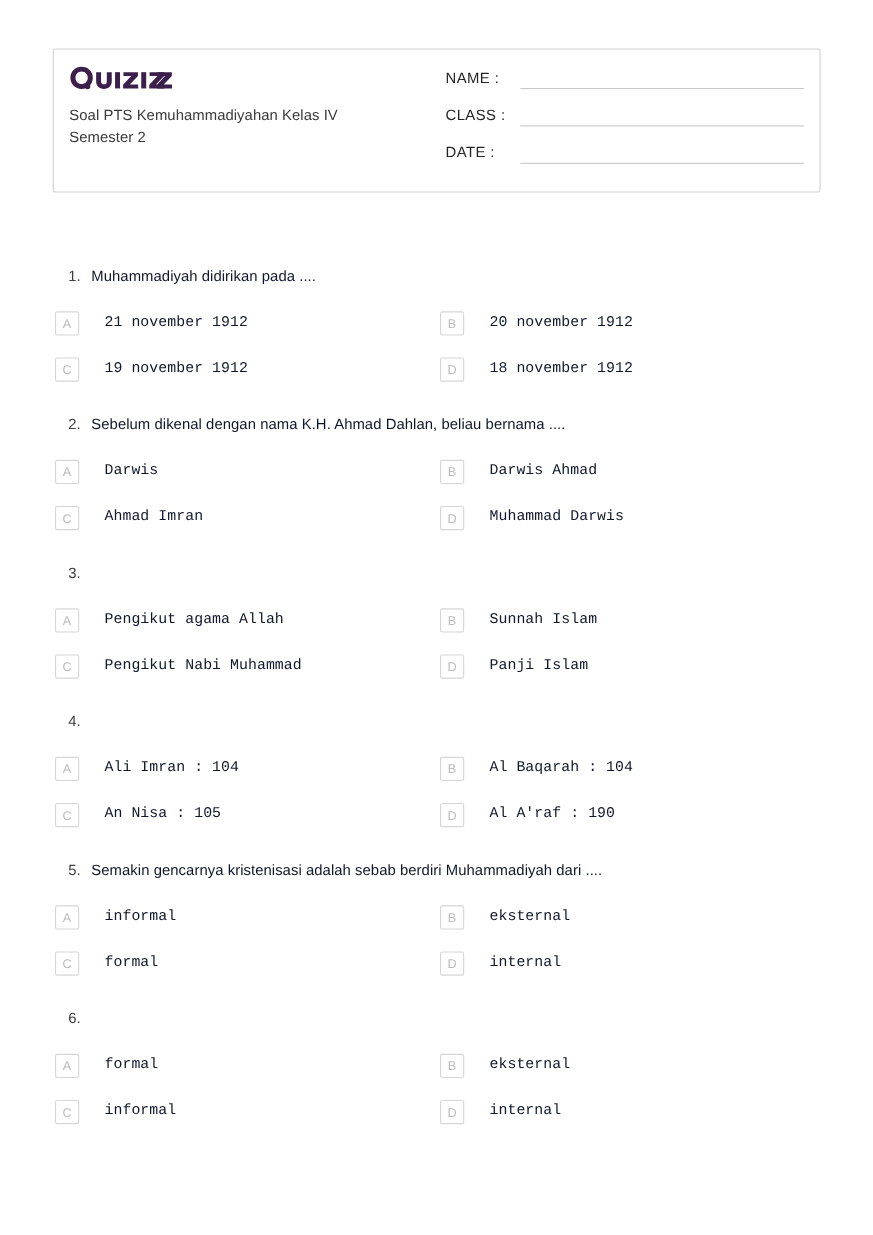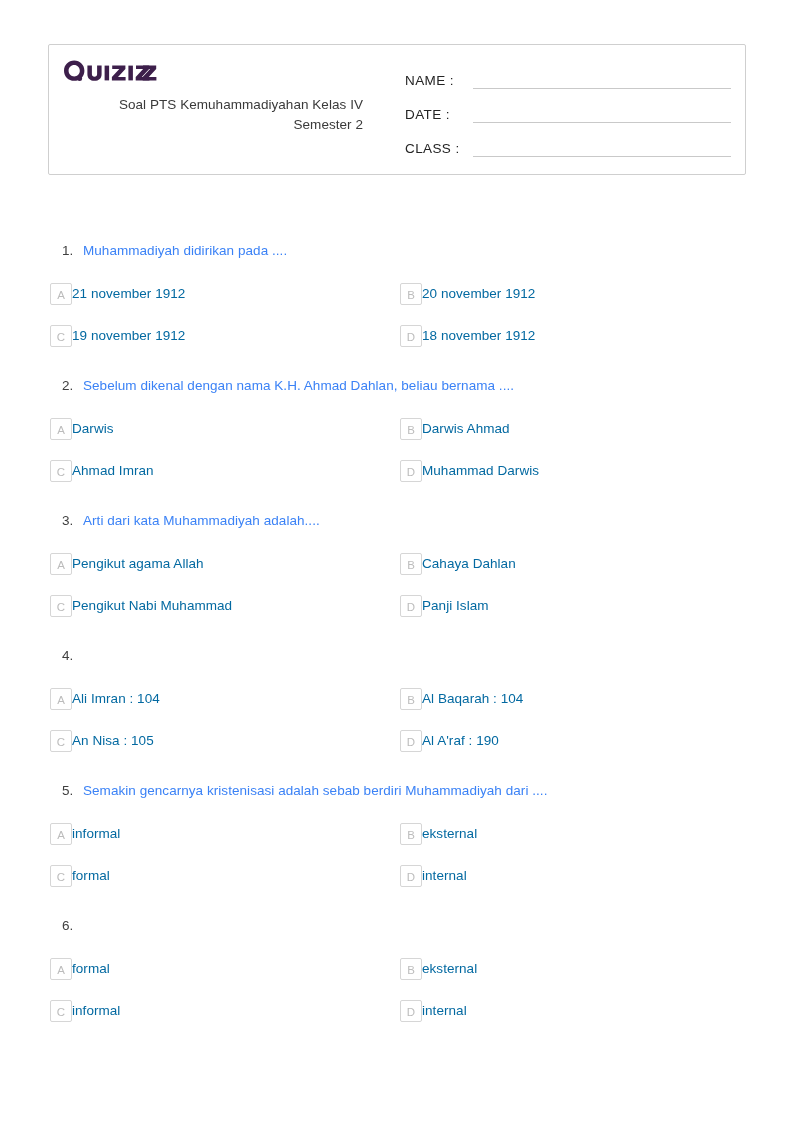--- a/index.html
+++ b/index.html
@@ -48,37 +48,36 @@
     margin-bottom: 12px;
   }
   .logo svg { display: block; }
 
   .quiz-title {
     font-size: 13.5px;
     line-height: 20px;
     color: #3a3a3a;
     letter-spacing: 0.05px;
     max-width: 300px;
-    text-align: right;
   }
   .quiz-count {
     font-size: 13px;
     line-height: 20px;
     color: #8d8d8d;
     margin-top: 1px;
   }
 
   .header-right {
     flex: 1;
     padding: 18px 14px 0 0;
     box-sizing: border-box;
   }
   .form-row {
     display: flex;
-    align-items: center;
+    align-items: flex-start;
     height: 34px;
   }
   .form-label {
     font-size: 13.5px;
     color: #242424;
     letter-spacing: 0.4px;
     white-space: nowrap;
     min-width: 62px;
   }
   .form-line {
@@ -110,21 +109,21 @@
     line-height: 24px;
     color: #3f3f3f;
     text-align: left;
     padding-left: 14px;
     box-sizing: border-box;
   }
   .q-text {
     flex: 1;
     font-size: 13.5px;
     line-height: 24px;
-    color: #3b82f6;
+    color: #0f172a;
     padding-right: 8px;
     letter-spacing: 0.05px;
   }
 
   .options {
     display: flex;
     flex-wrap: wrap;
   }
   .option {
     width: 50%;
@@ -140,24 +139,26 @@
     border: 1px solid #d6d6d6;
     border-radius: 2px;
     color: #bcbcbc;
     font-size: 11.5px;
     line-height: 22px;
     text-align: center;
     box-sizing: border-box;
     margin-left: 2px;
   }
   .opt-text {
+    margin-left: 23px;
     font-size: 13.5px;
     line-height: 20px;
-    color: #0369a1;
+    color: #0f172a;
     letter-spacing: 0.05px;
+    font-family: Liberation Mono, monospace;
   }
 </style>
 </head>
 <body>
 
 <div class="page">
 
   <div class="header-card">
 
     <div class="header-left">
@@ -177,27 +178,27 @@
       </div>
       <div class="quiz-title">Soal PTS Kemuhammadiyahan Kelas IV Semester 2</div>
     </div>
 
     <div class="header-right">
       <div class="form-row">
         <span class="form-label">NAME :</span>
         <span class="form-line"></span>
       </div>
       <div class="form-row">
+        <span class="form-label">CLASS :</span>
+        <span class="form-line"></span>
+      </div>
+      <div class="form-row">
         <span class="form-label">DATE  :</span>
         <span class="form-line"></span>
       </div>
-      <div class="form-row">
-        <span class="form-label">CLASS :</span>
-        <span class="form-line"></span>
-      </div>
     </div>
 
   </div>
 
   <div class="questions" id="questions-container">
       <div class="question-block">
         <div class="q-head">
           <div class="q-num">1.</div>
           <div class="q-text">Muhammadiyah didirikan pada ....</div>
         </div>
@@ -240,30 +241,29 @@
           </div>
           <div class="option">
             <span class="opt-badge">D</span>
             <span class="opt-text">Muhammad Darwis</span>
           </div>
         </div>
       </div>
       <div class="question-block">
         <div class="q-head">
           <div class="q-num">3.</div>
-          <div class="q-text">Arti dari kata Muhammadiyah adalah....</div>
         </div>
         <div class="options">
           <div class="option">
             <span class="opt-badge">A</span>
             <span class="opt-text">Pengikut agama Allah</span>
           </div>
           <div class="option">
             <span class="opt-badge">B</span>
-            <span class="opt-text">Cahaya Dahlan</span>
+            <span class="opt-text">Sunnah Islam</span>
           </div>
           <div class="option">
             <span class="opt-badge">C</span>
             <span class="opt-text">Pengikut Nabi Muhammad</span>
           </div>
           <div class="option">
             <span class="opt-badge">D</span>
             <span class="opt-text">Panji Islam</span>
           </div>
         </div>

